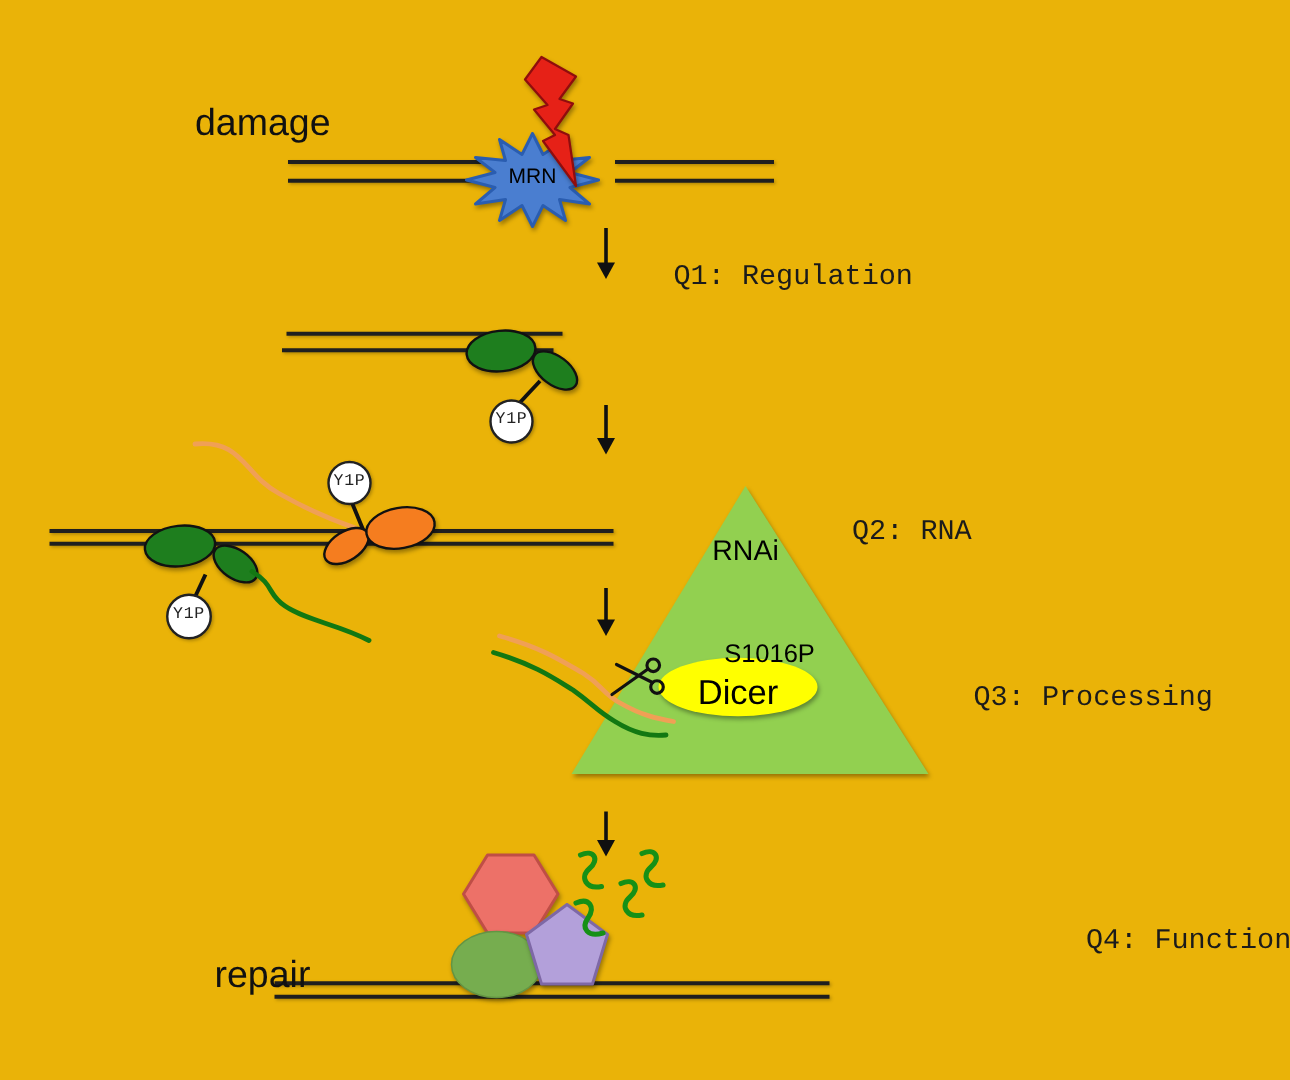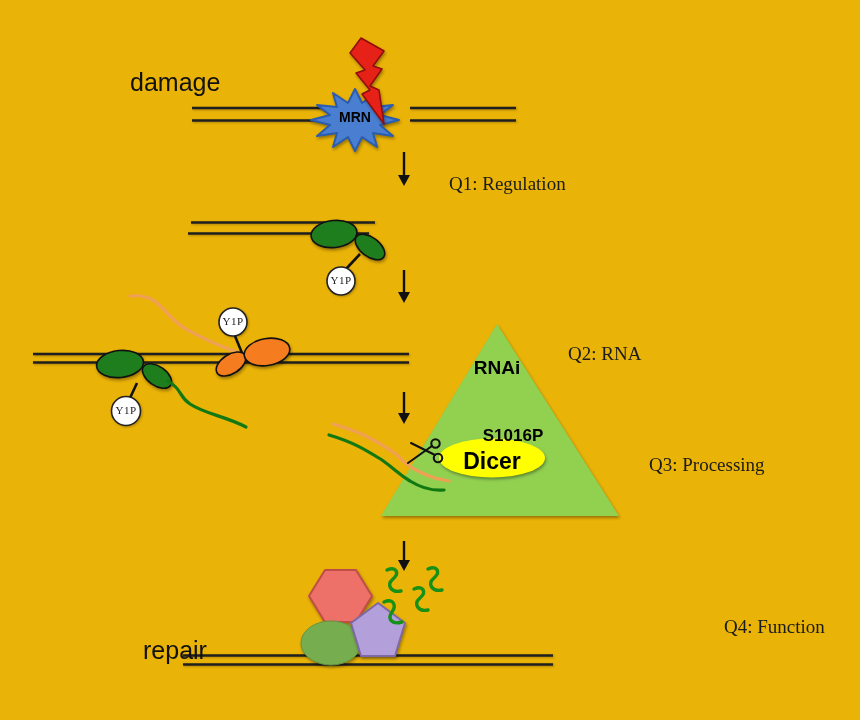--- a/index.html
+++ b/index.html
@@ -6,27 +6,27 @@
   body{background:#e9e9e9;font-family:"Liberation Sans", sans-serif;}
   #stage{
     position:relative;width:860px;height:720px;overflow:hidden;
     background:#eab308;
   }
   #shapes{position:absolute;left:0;top:0;}
   .sh{filter:drop-shadow(1px 2px 1.5px rgba(0,0,0,0.35));}
   .sh-soft{filter:drop-shadow(1px 1.5px 1px rgba(0,0,0,0.25));}
   .lbl{
     position:absolute;font-size:19px;color:#1b1b1b;white-space:nowrap;
-    font-family:Liberation Serif, serif;
+    font-family:Liberation Mono, monospace;
   }
   .big-lbl{position:absolute;font-size:25px;color:#111;white-space:nowrap;}
-  .mol{position:absolute;text-align:center;color:#000;font-weight:bold;white-space:nowrap;}
+  .mol{position:absolute;text-align:center;color:#000;font-weight:normal;white-space:nowrap;}
   .y1p{
     position:absolute;width:40px;text-align:center;font-size:11px;color:#222;
-    font-weight:normal;font-family:Liberation Serif, serif;letter-spacing:0.5px;
+    font-weight:normal;font-family:Liberation Mono, monospace;letter-spacing:0.5px;
   }
 </style>
 </head>
 <body>
 
 <div id="stage">
 
   <svg id="shapes" width="860" height="720" viewBox="0 0 860 720">
 
     <g class="sh-soft" stroke-width="2.6" stroke="#1f1f1f">

